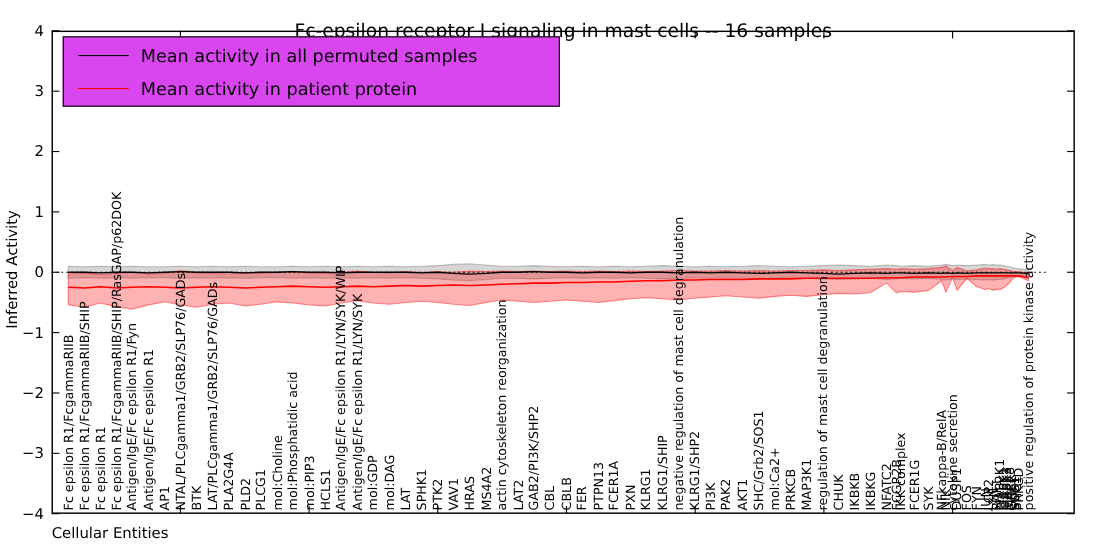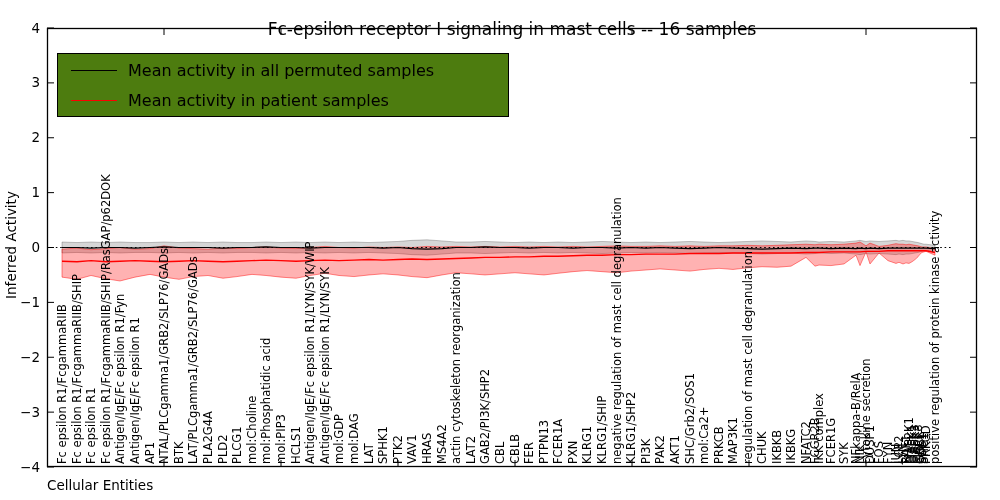--- a/index.html
+++ b/index.html
@@ -15,22 +15,22 @@
     position:absolute;left:11px;top:245px;transform:translate(-50%,-50%) rotate(-90deg);
     font-size:13.5px;white-space:nowrap;
   }
   .xlabel{
     position:absolute;left:47px;top:477px;width:930px;text-align:left;
     font-size:13.5px;white-space:nowrap;
   }
   svg.plot{position:absolute;left:0;top:0;}
   .legend{
     position:absolute;left:57px;top:33px;width:450px;height:62px;
-    border:1.5px solid #000;background:#4d7c0f;display:flex;flex-direction:column;
-    justify-content:center;gap:6px;z-index:5;margin-top:20px;
+    border:1.5px solid #000;background:#d946ef;display:flex;flex-direction:column;
+    justify-content:center;gap:6px;z-index:5;
   }
   .legend-row{display:flex;align-items:center;height:24px;}
   .legend-swatch{width:46px;height:0;border-top:1.6px solid #000;margin-left:13px;margin-right:11px;flex:none;}
   .legend-label{font-size:16px;white-space:nowrap;}
 </style>
 </head>
 <body>
 
 <div class="figure">
 
@@ -163,17 +163,17 @@
   <div class="ylabel">Inferred Activity</div>
   <div class="xlabel">Cellular Entities</div>
 
   <div class="legend">
     <div class="legend-row">
       <span class="legend-swatch" style="border-top-color: rgb(0, 0, 0);"></span>
       <span class="legend-label">Mean activity in all permuted samples</span>
     </div>
     <div class="legend-row">
       <span class="legend-swatch" id="patient-swatch" style="border-top-color: rgb(255, 0, 0);"></span>
-      <span class="legend-label">Mean activity in patient samples</span>
+      <span class="legend-label">Mean activity in patient protein</span>
     </div>
   </div>
 
 </div>
 
 </body></html>

